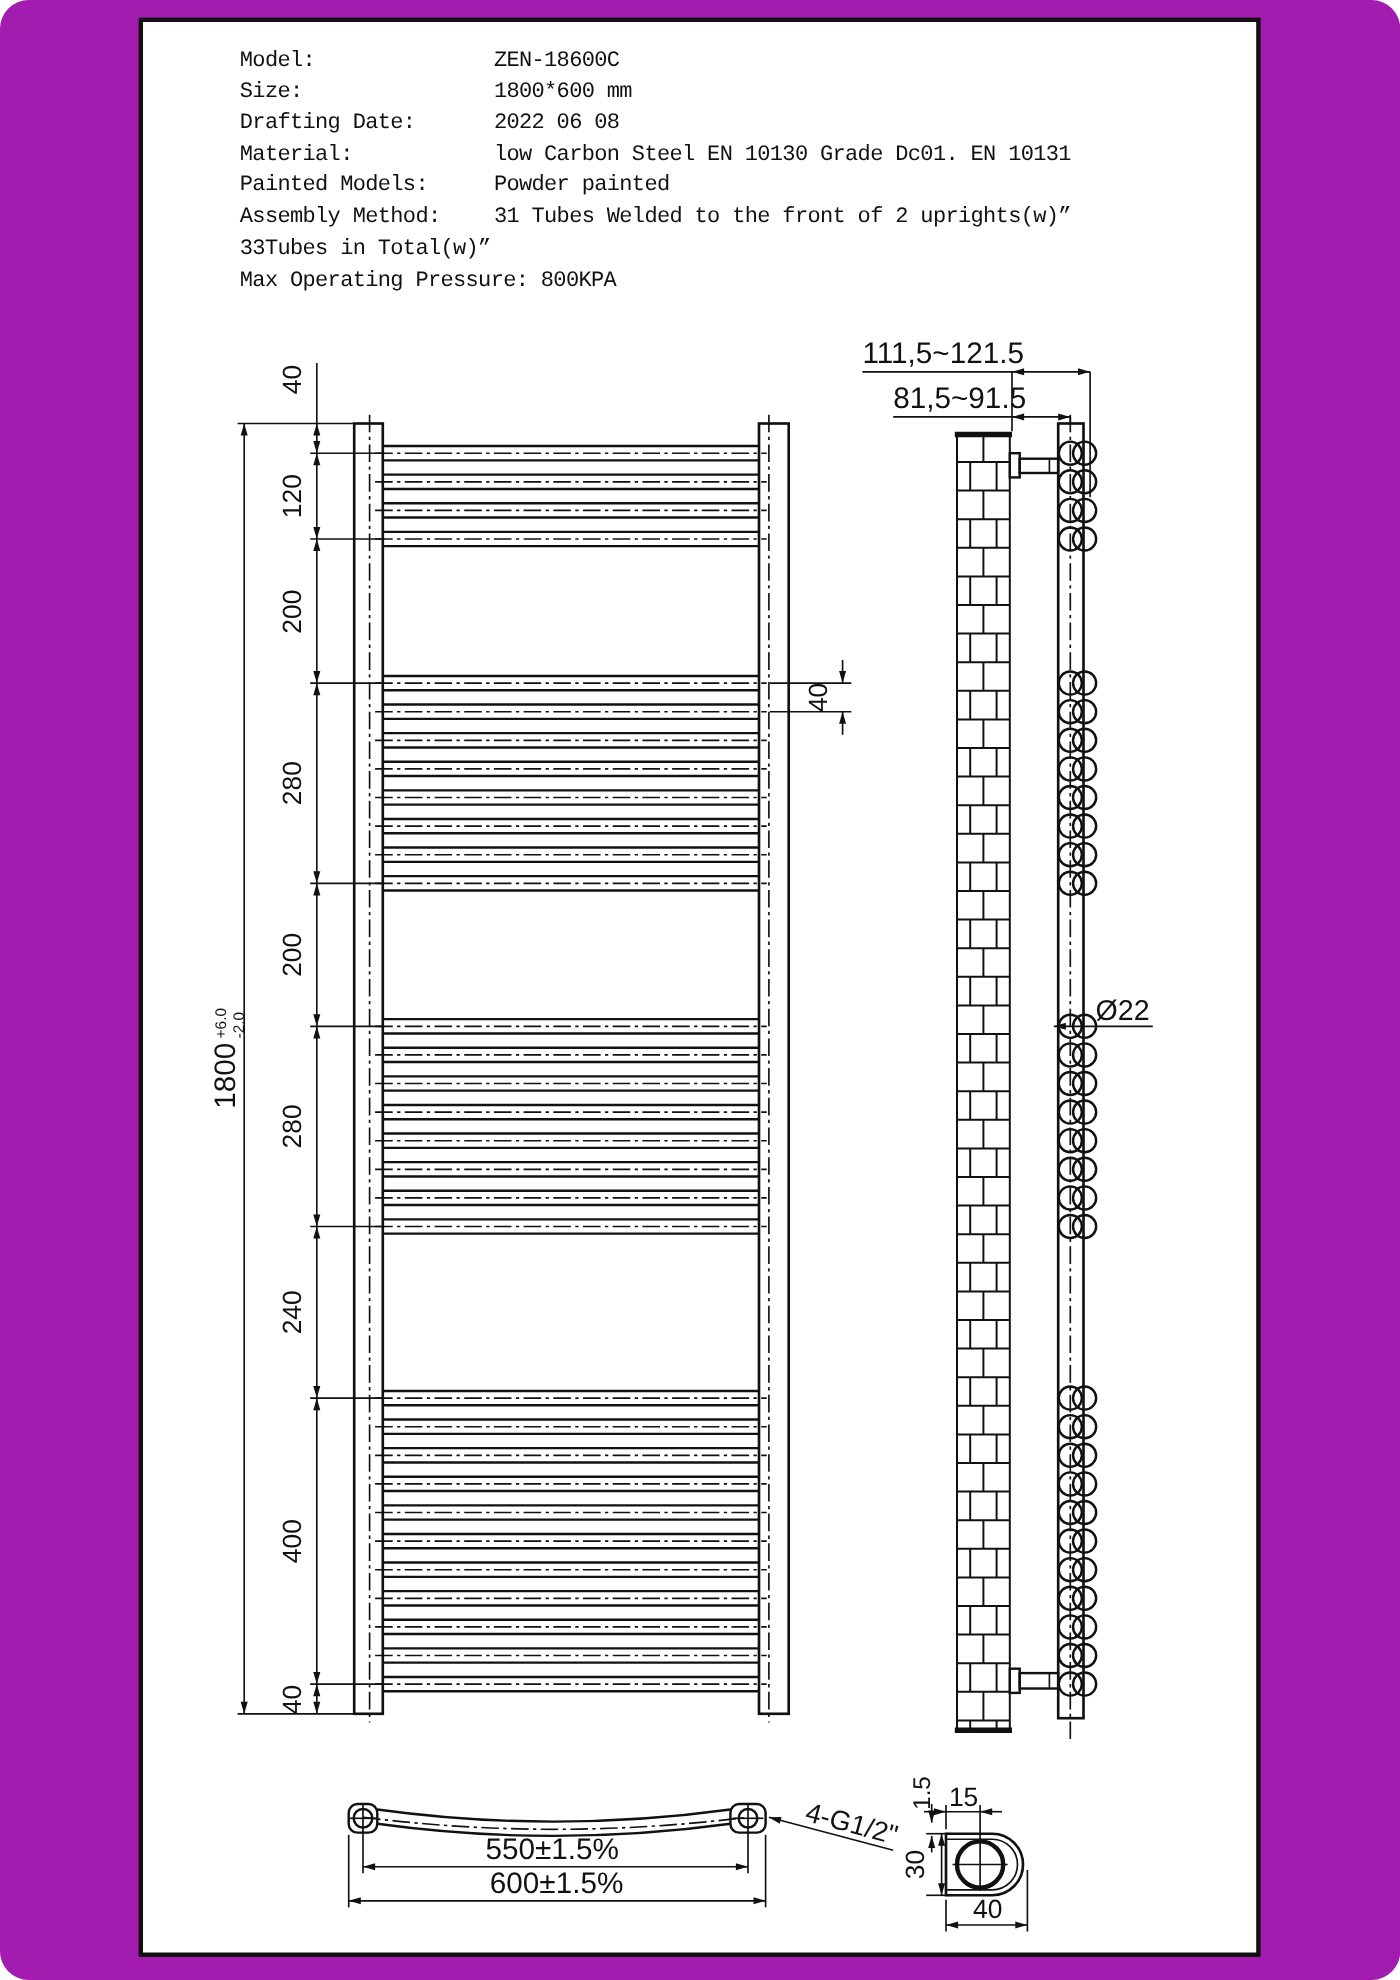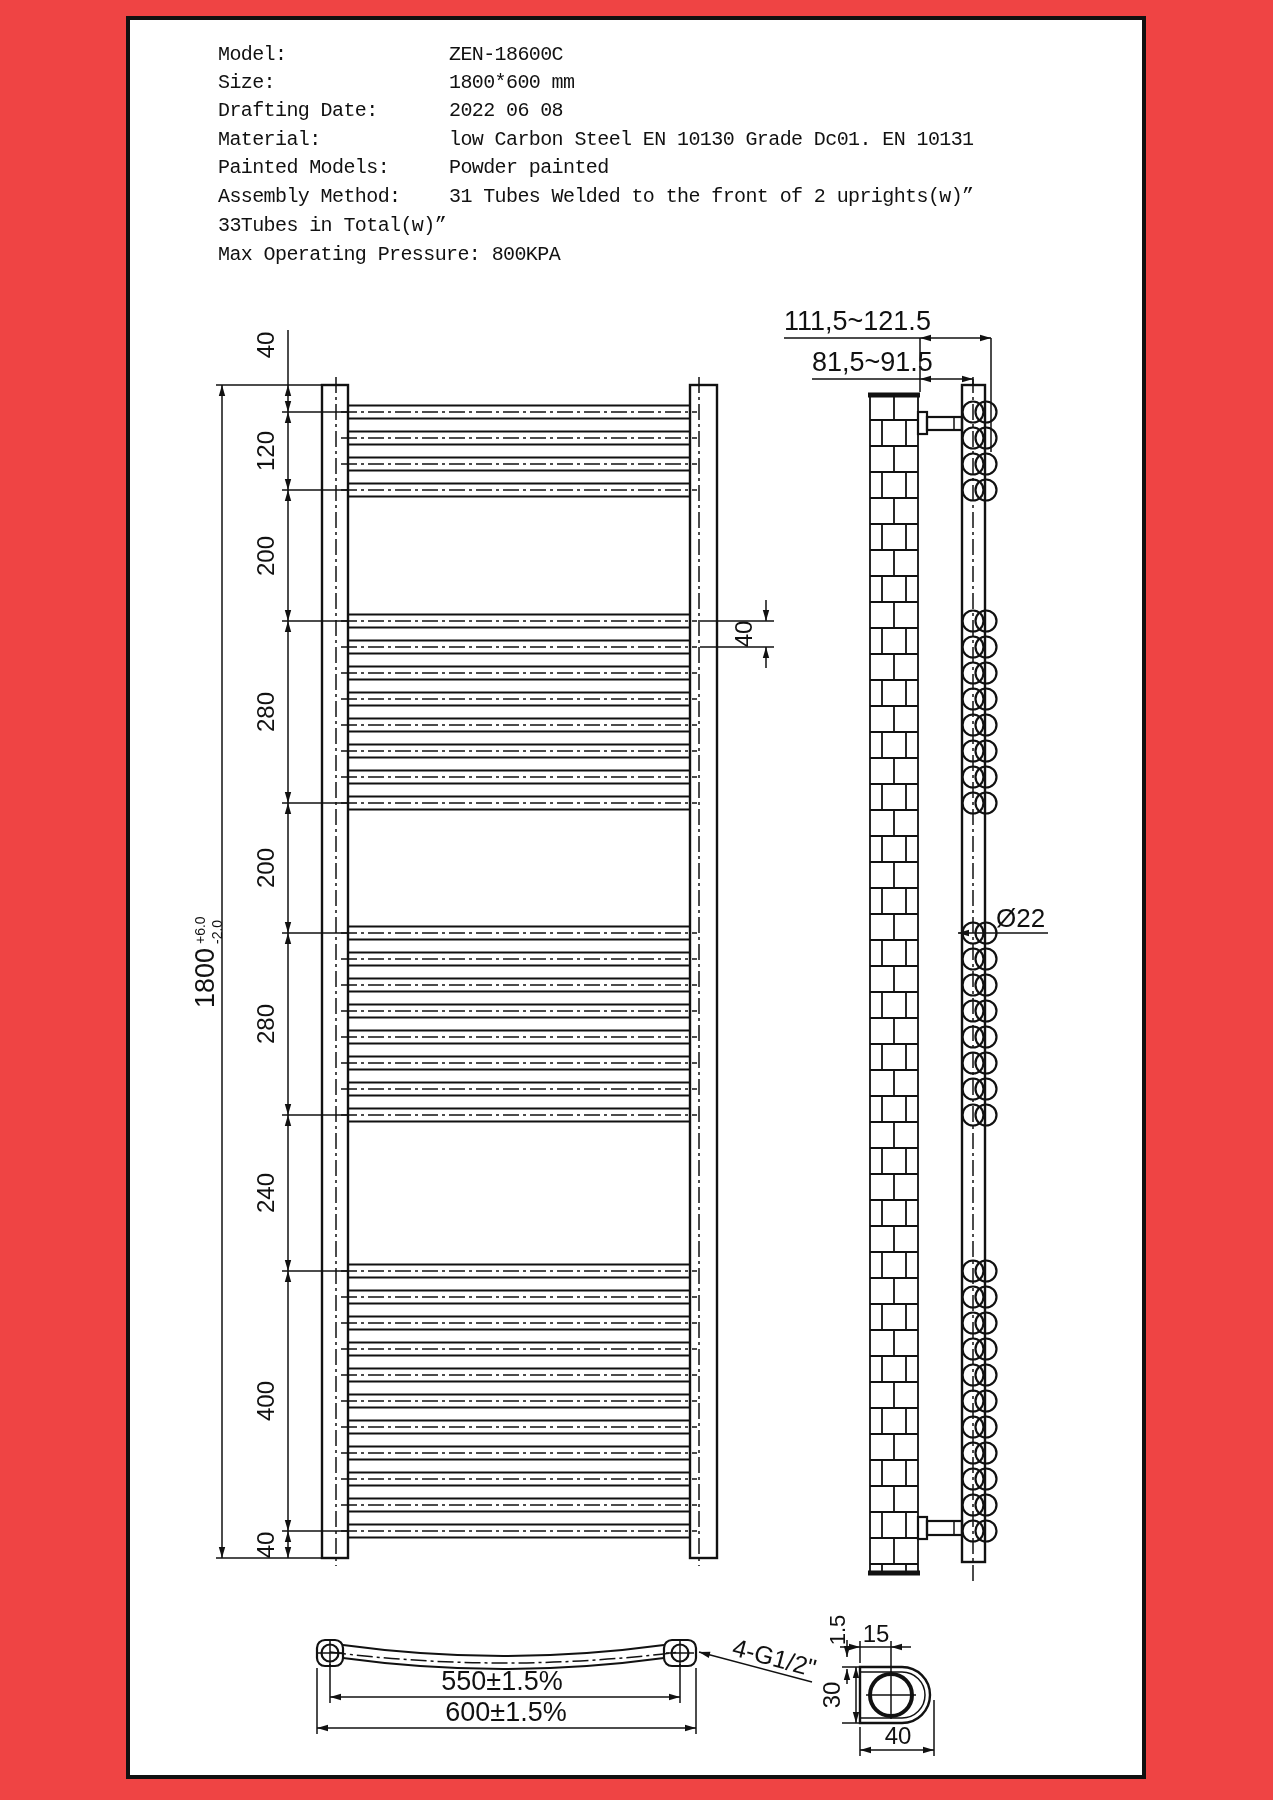--- a/index.html
+++ b/index.html
@@ -1,16 +1,16 @@
 <!DOCTYPE html>
 <html><head>
 <meta charset="utf-8">
 <style>
   html,body{margin:0;padding:0;background:#ffffff;}
-  .page{position:relative;width:1273px;height:1800px;background:#ef4444;overflow:hidden;}
+  .page{position:relative;width:1273px;height:1800px;background:#a21caf;overflow:hidden;border-radius:26px;}
   svg{display:block;}
   .mono{font-family:"Liberation Mono","DejaVu Sans Mono",monospace;fill:#111;letter-spacing:-0.6px;}
   .dim{font-family:"Liberation Sans","DejaVu Sans",sans-serif;fill:#111;}
   .s{stroke:#111;fill:none;stroke-width:2.4px;}
   .s2{stroke:#111;fill:none;stroke-width:2.2px;}
   .thin{stroke:#111;fill:none;stroke-width:1.5px;}
   .brk{stroke:#111;fill:none;stroke-width:1.8px;}
   .dd{stroke:#111;fill:none;stroke-width:1.5px;stroke-dasharray:16 4 3 4;}
   .thick{stroke:#111;fill:none;stroke-width:5px;}
 </style>

